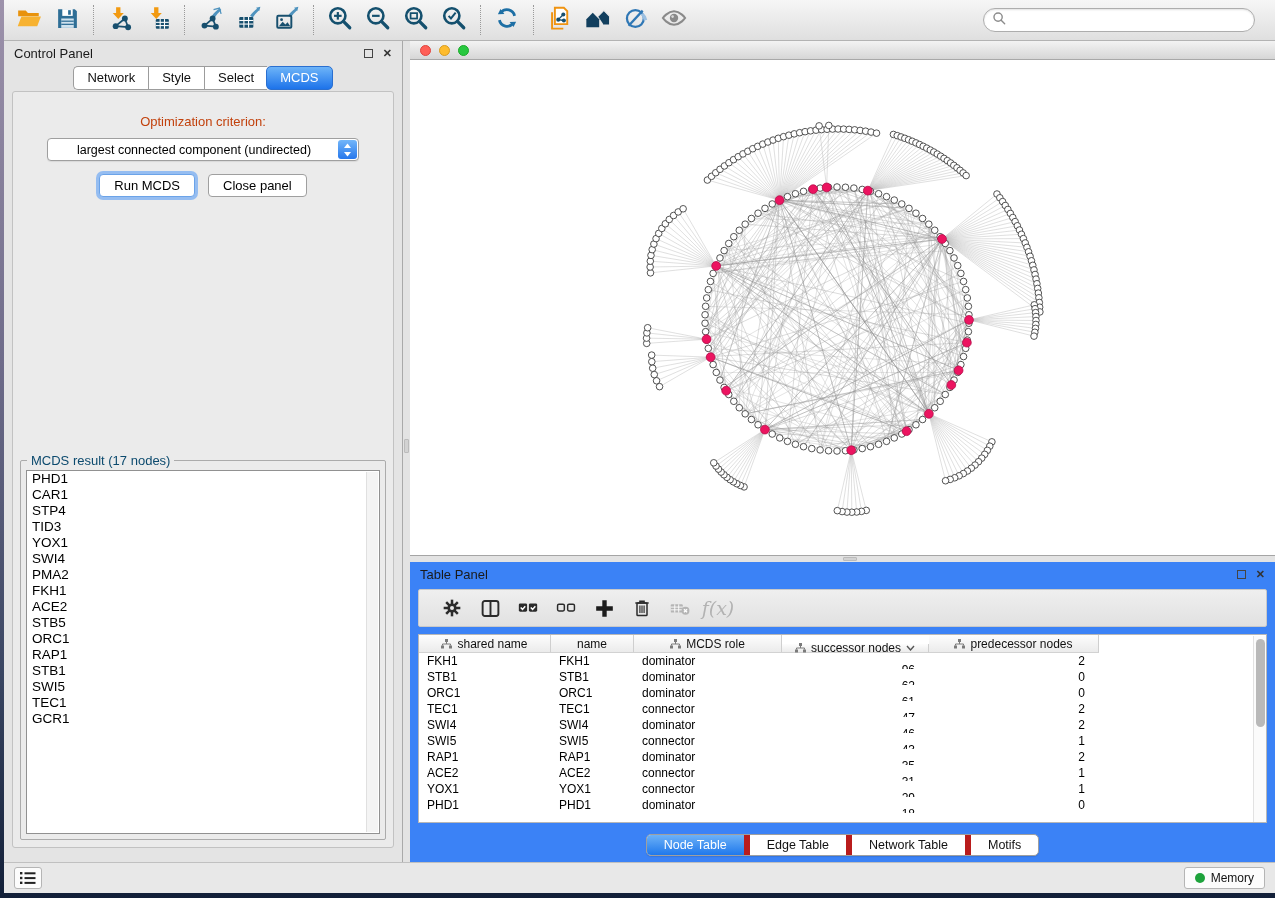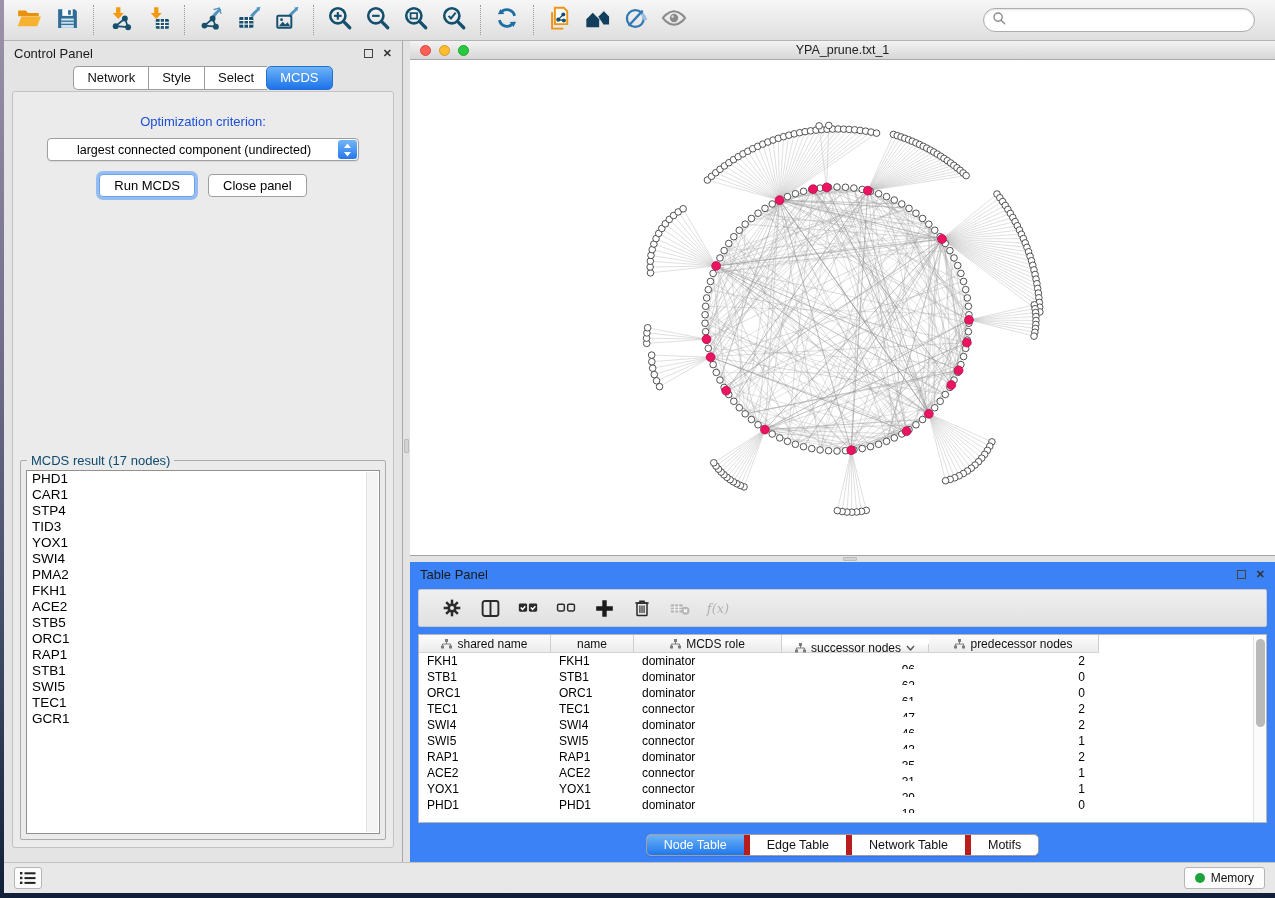--- a/index.html
+++ b/index.html
@@ -31,21 +31,21 @@
   .wicon { font-size:11px; color:#333; margin-left:10px; line-height:11px; }
   .float-box { width:9px; height:9px; border:1.5px solid #444; display:inline-block; margin-left:10px; }
   .cp-tabs { display:flex; justify-content:center; align-items:flex-end; height:24px; }
   .cp-tab { background:#fff; border:1px solid #9c9c9c; border-right:none; font-size:13px;
     padding:3px 13px 4px; color:#111; }
   .cp-tab:first-child { border-radius:5px 0 0 5px; }
   .cp-tab.active { background:linear-gradient(#6db4f8,#1d73ea); color:#fff;
     border:1px solid #2a6fd0; border-radius:5px; margin-left:-1px; }
   .cp-card { margin:1px 8px 14px; flex:1; background:#ebebeb; border:1px solid #c2c2c2;
     border-radius:3px; position:relative; }
-  .opt-label { text-align:center; font-size:13px; margin-top:22px; color:#1d4ed8; }
+  .opt-label { text-align:center; font-size:13px; margin-top:22px; color:#c2410c; }
   .dd-row { display:flex; justify-content:center; margin-top:9px; }
   .dropdown { width:312px; height:23px; background:#fff; border:1px solid #9f9f9f; border-radius:4px;
     display:flex; align-items:center; position:relative; box-shadow:0 1px 1px rgba(0,0,0,.08); }
   .dropdown .dd-text { flex:1; text-align:center; font-size:12.5px; color:#000; padding-right:18px; }
   .dd-stepper { position:absolute; right:1px; top:1px; width:19px; height:19px; border-radius:3px;
     background:linear-gradient(#73b6f9,#2677ec); display:flex; flex-direction:column;
     align-items:center; justify-content:center; color:#fff; }
   .dd-stepper svg { display:block; }
   .btn-row { display:flex; justify-content:center; gap:13px; margin-top:13px; }
   .pbtn { height:23px; background:#fff; border:1px solid #9f9f9f; border-radius:4px;
@@ -82,21 +82,21 @@
   .net-title .title { position:absolute; left:0; right:0; text-align:center; font-size:12.5px; color:#222; }
   .net-canvas { flex:1; background:#fff; position:relative; overflow:hidden; }
   .net-canvas svg { position:absolute; inset:0; }
 
   
   .tpanel { flex:1; background:#3b82f6; display:flex; flex-direction:column; min-height:0; }
   .tp-toolbar { margin:2px 8px 0; height:38px; background:linear-gradient(#efefef,#e1e1e1);
     border:1px solid #c9c9c9; border-radius:2px; display:flex; align-items:center;
     padding-left:14px; gap:0; }
   .tp-ico { width:38px; height:30px; display:flex; align-items:center; justify-content:center; }
-  .fx { font-family:"DejaVu Serif", serif; font-style:italic; font-size:13px; color:#b2b2b2; }
+  .fx { font-family:"DejaVu Serif", serif; font-style:italic; font-size:19px; color:#b2b2b2; }
   .tablewrap { margin:7px 8px 0; height:189px; background:#fff; border:1px solid #b7b7b7;
     position:relative; overflow:hidden; }
   .thead { display:flex; height:18px; }
   .th { background:linear-gradient(#fdfdfd,#ebebeb); border-bottom:1px solid #d2d2d2;
     border-right:1px solid #cfcfcf; display:flex; align-items:center; justify-content:center;
     font-size:12px; color:#111; gap:5px; }
   .trow { display:flex; height:16px; }
   .td { font-size:12px; color:#000; line-height:16px; white-space:nowrap; overflow:hidden; }
   .td.l { padding-left:8px; text-align:left; }
   .td.r { padding-right:14px; text-align:right; }
@@ -353,21 +353,20 @@
         <div class="grip"></div>
       </div>
 
     <div class="rightcol">
 
       <div class="netwin">
         <div class="net-title">
           <span class="tl red"></span>
           <span class="tl yellow"></span>
           <span class="tl green"></span>
-          <span class="title">YPA_prune.txt_1</span>
         </div>
         <div class="net-canvas">
           <svg id="graph-svg" width="865" height="495" viewBox="0 0 865 495">
               <g>
                 <line x1="318.73726239320183" y1="183.48060086387358" x2="401.7670610114189" y2="388.56580872282063" stroke="#ababab" stroke-width="0.6" opacity="0.55"></line>
                 <line x1="484.2726535635177" y1="140.07210943688068" x2="410.1202146576452" y2="389.9162818246685" stroke="#ababab" stroke-width="0.6" opacity="0.55"></line>
                 <line x1="348.0494099751595" y1="364.7865980865703" x2="468.59428477911797" y2="384.27535860540826" stroke="#ababab" stroke-width="0.6" opacity="0.55"></line>
                 <line x1="443.8797853423548" y1="389.9162818246685" x2="314.1211552832943" y2="190.5721809830107" stroke="#ababab" stroke-width="0.6" opacity="0.55"></line>
                 <line x1="491.7747168645198" y1="374.0140689442874" x2="314.12115528329434" y2="327.4278190169893" stroke="#ababab" stroke-width="0.6" opacity="0.55"></line>
                 <line x1="309.96889155876397" y1="320.0550543117903" x2="535.2627376067982" y2="183.4806008638736" stroke="#ababab" stroke-width="0.6" opacity="0.55"></line>

